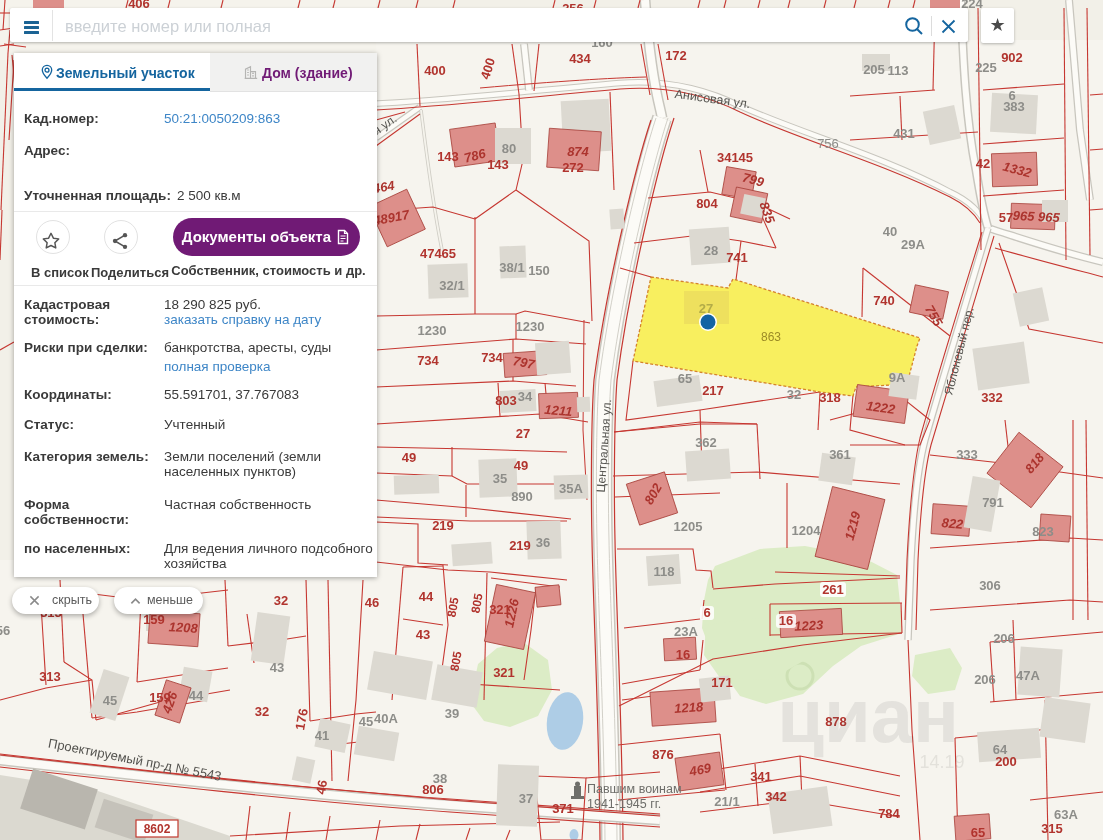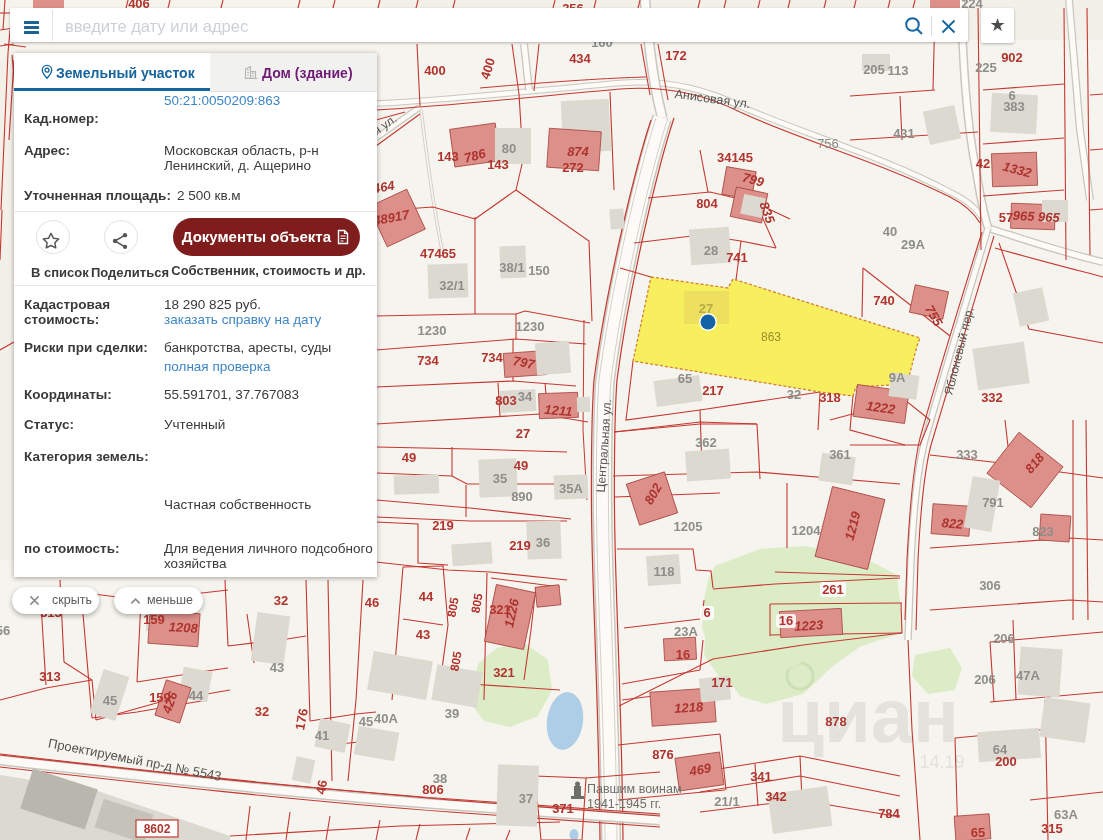--- a/index.html
+++ b/index.html
@@ -19,21 +19,21 @@
 #tab2{position:absolute;left:196px;top:0;width:167px;height:38px;background:#f1f1f0;border-bottom:1px solid #e2e2e2;}
 #tab1line{position:absolute;left:0;top:35px;width:196px;height:3px;background:#15659f;}
 .tabtxt1{position:absolute;left:42px;top:12px;font-size:14px;font-weight:bold;color:#15659f;}
 .tabtxt2{position:absolute;left:40px;top:12px;font-size:14px;font-weight:bold;color:#701a75;}
 .lbl{position:absolute;left:10px;font-size:13.5px;font-weight:bold;color:#3a3a3a;line-height:15px;width:128px;}
 .val{position:absolute;left:150px;font-size:13.5px;color:#3a3a3a;line-height:15px;width:213px;}
 .lnk{color:#3e86c7;}
 .sep{position:absolute;left:0px;width:363px;height:1px;background:#e9e9e9;}
 .circbtn{position:absolute;top:167px;width:32px;height:32px;border-radius:50%;border:1px solid #e2e2e2;background:#fff;}
 .circlbl{position:absolute;top:212px;font-size:13px;font-weight:bold;color:#3a3a3a;}
-#greenbtn{position:absolute;left:159px;top:165px;width:187px;height:38px;background:#7f1d1d;border-radius:19px;color:#fff;font-size:15px;font-weight:bold;text-align:center;line-height:38px;}
+#greenbtn{position:absolute;left:159px;top:165px;width:187px;height:38px;background:#701a75;border-radius:19px;color:#fff;font-size:15px;font-weight:bold;text-align:center;line-height:38px;}
 #ownlbl{position:absolute;left:140px;top:210px;width:229px;text-align:center;font-size:13px;font-weight:bold;color:#3a3a3a;white-space:nowrap;}
 
 .pill{position:absolute;top:587px;height:27px;background:#fff;border-radius:14px;box-shadow:0 2px 5px rgba(0,0,0,.3);font-size:12.5px;color:#5b5b5b;line-height:27px;}
 </style>
 </head>
 <body>
 <div id="app">
 <svg id="map" width="1103" height="840" viewBox="0 0 1103 840">
 <rect x="0" y="0" width="1103" height="840" fill="#f2f0e8"></rect>
 <path d="M376,40 L1103,40 L1103,840 L376,840 Z" fill="#f6f4ee" stroke="none" stroke-width="1"></path>
@@ -486,23 +486,22 @@
   <svg class="abs" style="left:25px;top:11px" width="16" height="16" viewBox="0 0 18 18">
         <path d="M9 1.5 a5.3 5.3 0 0 1 5.3 5.3 c0 3.6-5.3 9.2-5.3 9.2 s-5.3-5.6-5.3-9.2 A5.3 5.3 0 0 1 9 1.5 Z M9 4.7 a2.2 2.2 0 1 0 0 4.4 a2.2 2.2 0 0 0 0-4.4 Z" fill="none" stroke="#15659f" stroke-width="1.5"></path>
       </svg>
   <div class="tabtxt1">Земельный участок</div>
   <svg class="abs" style="left:229px;top:12px" width="15" height="15" viewBox="0 0 18 18">
         <path d="M3 16 V5 l6-3 v14 M9 16 V8 h6 v8 M2 16 h15 M5 6h2 M5 9h2 M5 12h2 M11 10h2 M11 13h2" fill="none" stroke="#b5b5b3" stroke-width="1.4"></path>
       </svg>
   <div class="tabtxt2" style="left:248px">Дом (здание)</div>
 
   <div class="lbl" style="top:58px">Кад.номер:</div>
-  <div class="val lnk" style="top:40px">50:21:0050209:863</div>
+  <div class="val lnk" style="top:58px">50:21:0050209:863</div>
   <div class="lbl" style="top:90px">Адрес:</div>
-  <div class="val" style="top:90px">Московская область, р-н Ленинский, д. Ащерино</div>
   <div class="lbl" style="top:135px;width:170px">Уточненная площадь:</div>
   <div class="val" style="top:135px;left:163px">2 500 кв.м</div>
 
   <div class="sep" style="top:158px"></div>
 
   <div class="circbtn" style="left:22px"></div>
   <div class="circbtn" style="left:90px"></div>
   <svg class="abs" style="left:26px;top:177px" width="22" height="22" viewBox="0 0 24 24">
         <path d="M12 3.6 l2.6 5.3 5.8.8-4.2 4.1 1 5.8-5.2-2.7-5.2 2.7 1-5.8L3.6 9.7l5.8-.8z" fill="none" stroke="#555" stroke-width="1.6" stroke-linejoin="round"></path>
       </svg>
@@ -523,31 +522,33 @@
 
   <div class="lbl" style="top:244px">Кадастровая стоимость:</div>
   <div class="val" style="top:244px">18 290 825 руб.<br><span class="lnk">заказать справку на дату</span></div>
   <div class="lbl" style="top:287px">Риски при сделки:</div>
   <div class="val" style="top:287px">банкротства, аресты, суды<br><span class="lnk" style="display:inline-block;margin-top:4px">полная проверка</span></div>
   <div class="lbl" style="top:334px">Координаты:</div>
   <div class="val" style="top:334px">55.591701, 37.767083</div>
   <div class="lbl" style="top:364px">Статус:</div>
   <div class="val" style="top:364px">Учтенный</div>
   <div class="lbl" style="top:396px">Категория земель:</div>
+  <div class="val" style="top:396px">Земли поселений (земли населенных пунктов)</div>
+  <div class="lbl" style="top:444px">Форма собственности:</div>
   <div class="val" style="top:444px">Частная собственность</div>
-  <div class="lbl" style="top:488px">по стоимость:</div>
+  <div class="lbl" style="top:488px">по населенных:</div>
   <div class="val" style="top:488px">Для ведения личного подсобного хозяйства</div>
 </div>
 
 <div id="searchbox"></div>
 <div class="hbar" style="top:21.3px"></div>
 <div class="hbar" style="top:26.2px"></div>
 <div class="hbar" style="top:31.1px"></div>
 <div id="vsep1"></div>
-<div id="ph">введите дату или адрес</div>
+<div id="ph">введите номер или полная</div>
 <svg class="abs" style="left:903px;top:15px" width="22" height="22" viewBox="0 0 22 22">
       <circle cx="9.5" cy="9.5" r="6.3" fill="none" stroke="#15659f" stroke-width="2"></circle>
       <path d="M14.2 14.2 L19 19" stroke="#15659f" stroke-width="2"></path>
     </svg>
 <div id="vsep2"></div>
 <svg class="abs" style="left:941px;top:19px" width="15" height="15" viewBox="0 0 15 15">
       <path d="M1.5 1.5 L13.5 13.5 M13.5 1.5 L1.5 13.5" stroke="#15659f" stroke-width="1.8"></path>
     </svg>
 <div id="star-btn"><span>★</span></div>
 

